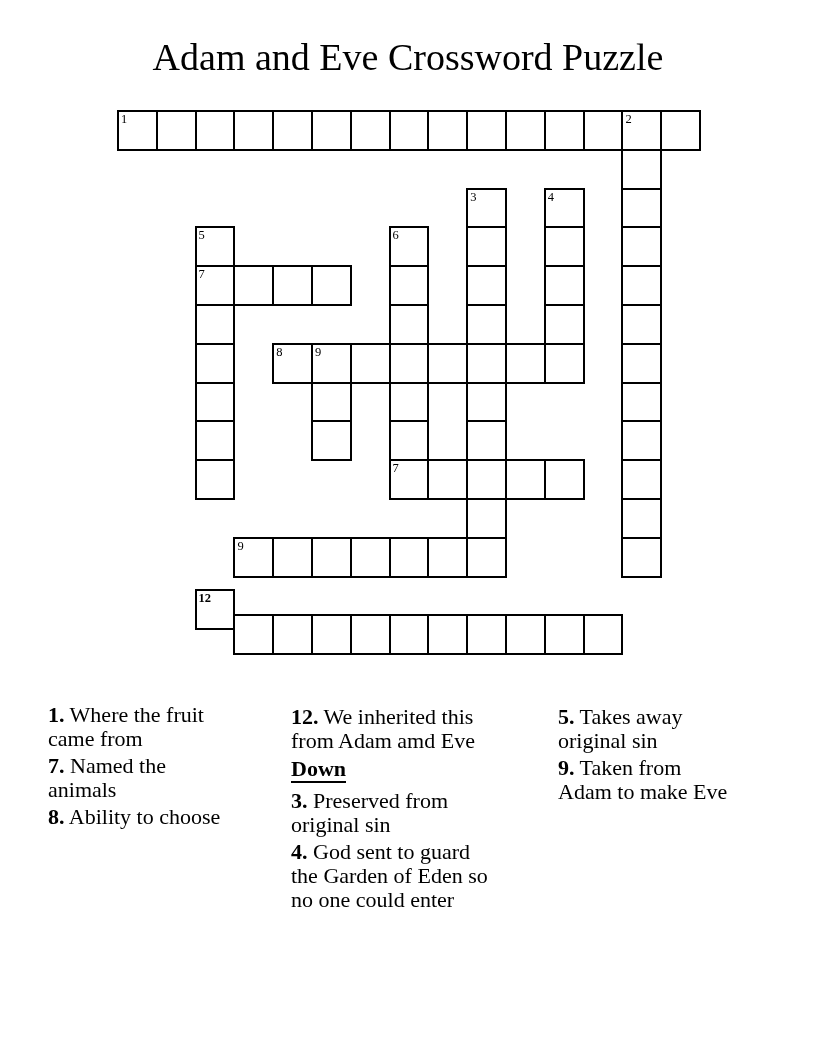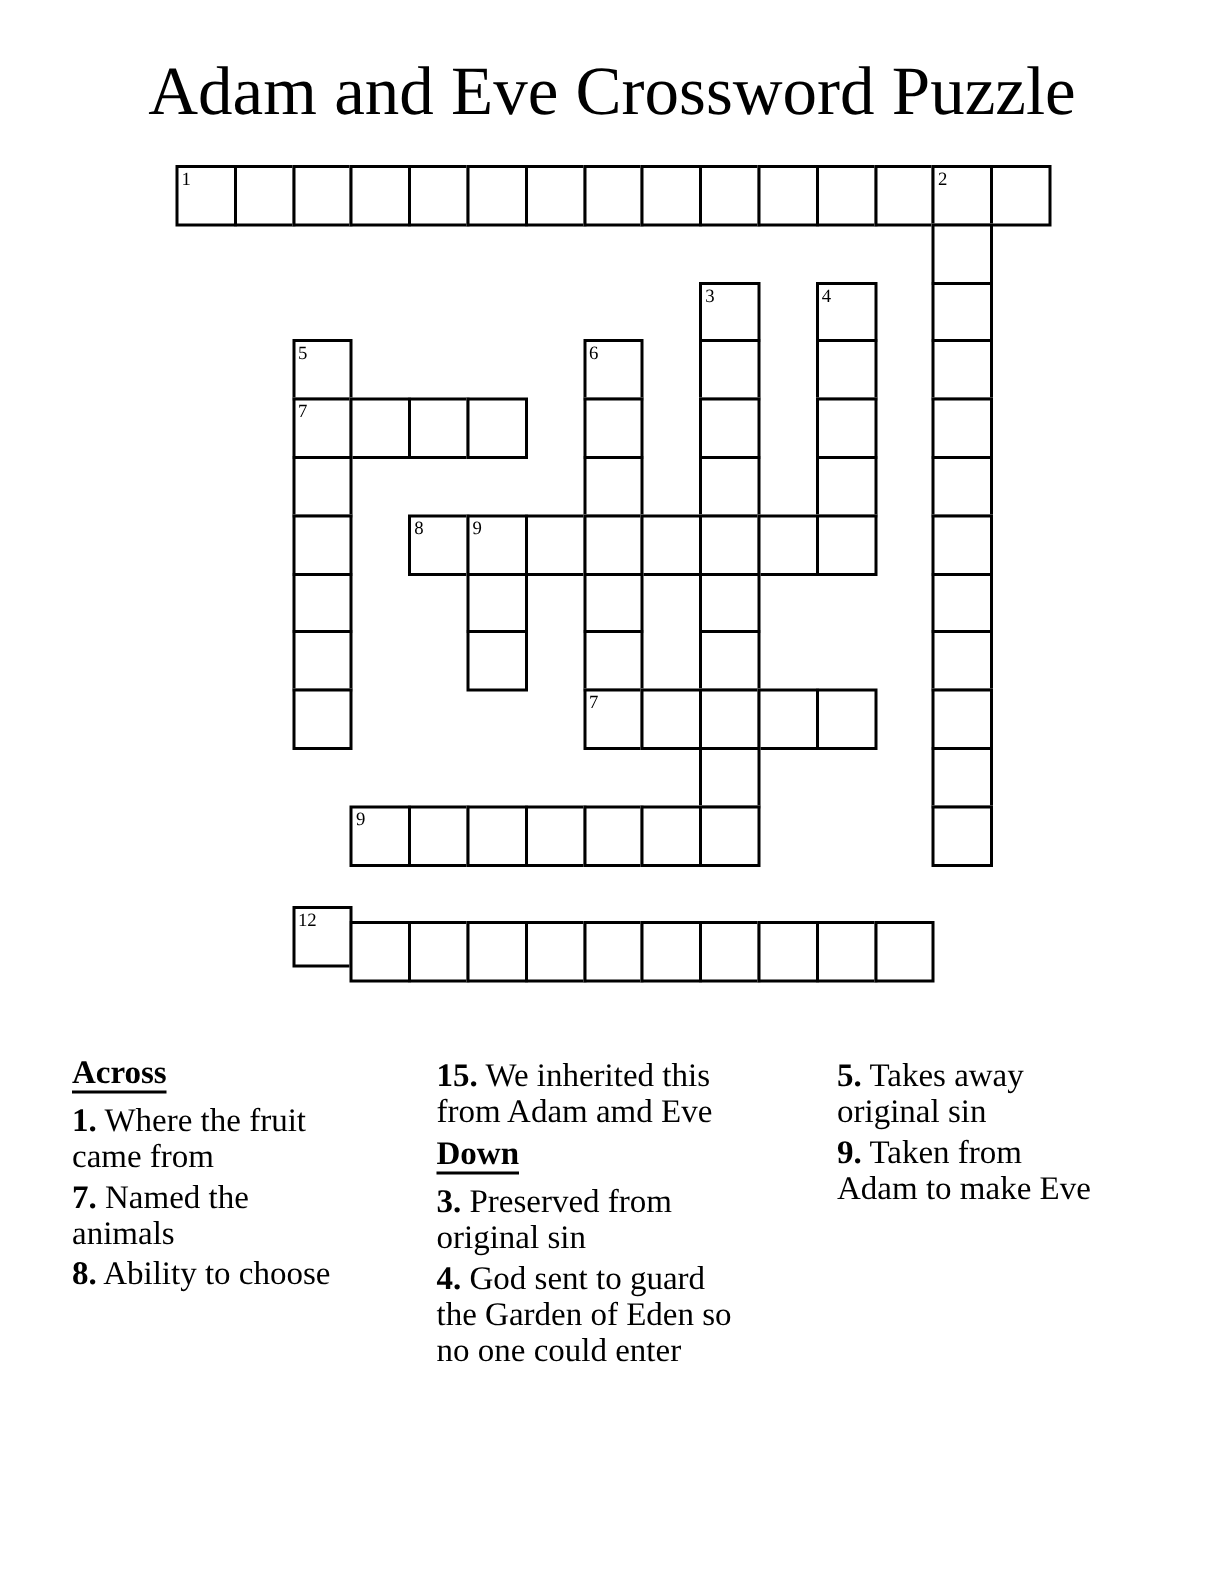--- a/index.html
+++ b/index.html
@@ -2,21 +2,21 @@
 <html><head>
 <meta charset="utf-8">
 <style>
   html,body{margin:0;padding:0;background:#fff;}
   .page{
     position:relative;width:816px;height:1056px;background:#ffffff;
     font-family:"Liberation Serif","DejaVu Serif",serif;color:#000;overflow:hidden;
   }
   .title{
     position:absolute;top:38px;left:0;width:100%;text-align:center;
-    font-size:46px;line-height:1;white-space:nowrap;
+    font-size:38px;line-height:1;white-space:nowrap;
   }
   .grid{position:absolute;left:117px;top:110px;}
   .cell{
     position:absolute;width:40.8px;height:40.8px;box-sizing:border-box;
     border:2px solid #000;background:#fff;
   }
   .cellnum{
     position:absolute;top:0;left:2px;font-size:12.5px;line-height:14px;
     font-family:"Liberation Serif","DejaVu Serif",serif;
   }
@@ -125,42 +125,41 @@
       <div class="cell" style="left: 116.4px; top: 426.8px;">
         <span class="cellnum">9</span>
       </div>
       <div class="cell" style="left: 155.2px; top: 426.8px;"></div>
       <div class="cell" style="left: 194px; top: 426.8px;"></div>
       <div class="cell" style="left: 232.8px; top: 426.8px;"></div>
       <div class="cell" style="left: 271.6px; top: 426.8px;"></div>
       <div class="cell" style="left: 310.4px; top: 426.8px;"></div>
       <div class="cell" style="left: 349.2px; top: 426.8px;"></div>
       <div class="cell" style="left: 504.4px; top: 426.8px;"></div>
-      <div class="cell" style="left: 77.6px; top: 494px;">
+      <div class="cell" style="left: 77.6px; top: 479px; font-weight: bold;">
         <span class="cellnum">12</span>
       </div>
       <div class="cell" style="left: 116.4px; top: 504.4px;"></div>
       <div class="cell" style="left: 155.2px; top: 504.4px;"></div>
       <div class="cell" style="left: 194px; top: 504.4px;"></div>
       <div class="cell" style="left: 232.8px; top: 504.4px;"></div>
       <div class="cell" style="left: 271.6px; top: 504.4px;"></div>
       <div class="cell" style="left: 310.4px; top: 504.4px;"></div>
       <div class="cell" style="left: 349.2px; top: 504.4px;"></div>
       <div class="cell" style="left: 388px; top: 504.4px;"></div>
       <div class="cell" style="left: 426.8px; top: 504.4px;"></div>
       <div class="cell" style="left: 465.6px; top: 504.4px;"></div>
     </div>
   <div class="clues-col col1">
-      <div class="clue-header"><span>Across</span></div>
       <div class="clue"><b class="clue-num">1.</b> Where the fruit<br>came from</div>
       <div class="clue"><b class="clue-num">7.</b> Named the<br>animals</div>
       <div class="clue"><b class="clue-num">8.</b> Ability to choose</div>
     </div>
   <div class="clues-col col2">
-      <div class="clue"><b class="clue-num">15.</b> We inherited this<br>from Adam amd Eve</div>
+      <div class="clue"><b class="clue-num">12.</b> We inherited this<br>from Adam amd Eve</div>
       <div class="clue-header"><span>Down</span></div>
       <div class="clue"><b class="clue-num">3.</b> Preserved from<br>original sin</div>
       <div class="clue"><b class="clue-num">4.</b> God sent to guard<br>the Garden of Eden so<br>no one could enter</div>
     </div>
   <div class="clues-col col3">
       <div class="clue"><b class="clue-num">5.</b> Takes away<br>original sin</div>
       <div class="clue"><b class="clue-num">9.</b> Taken from<br>Adam to make Eve</div>
     </div>
 </div>
 

